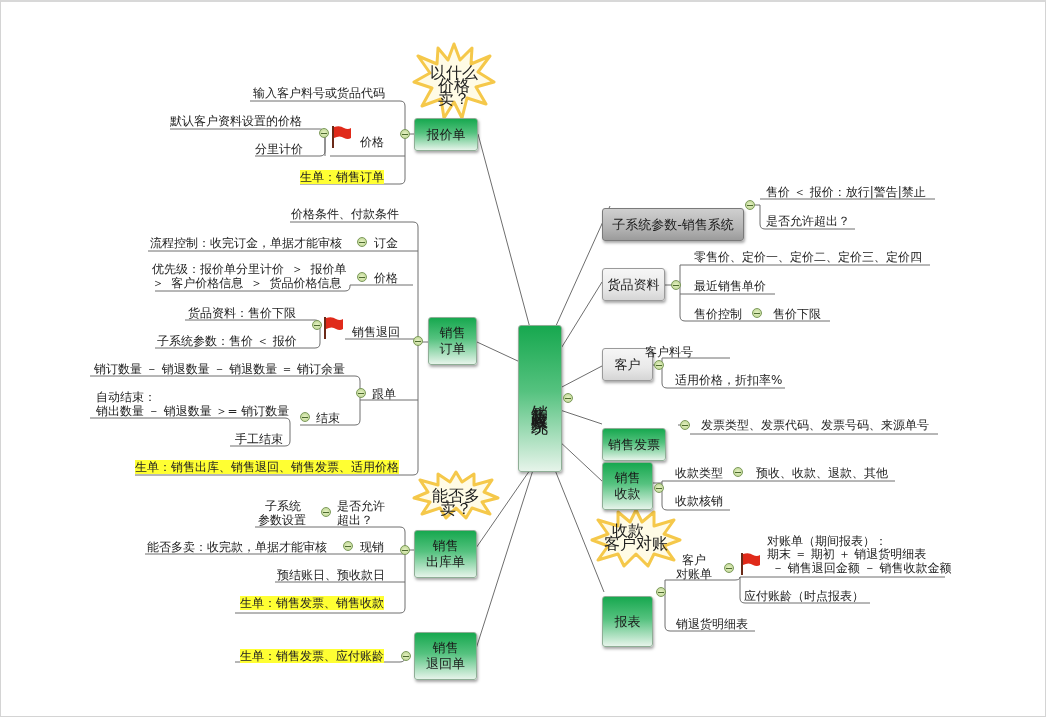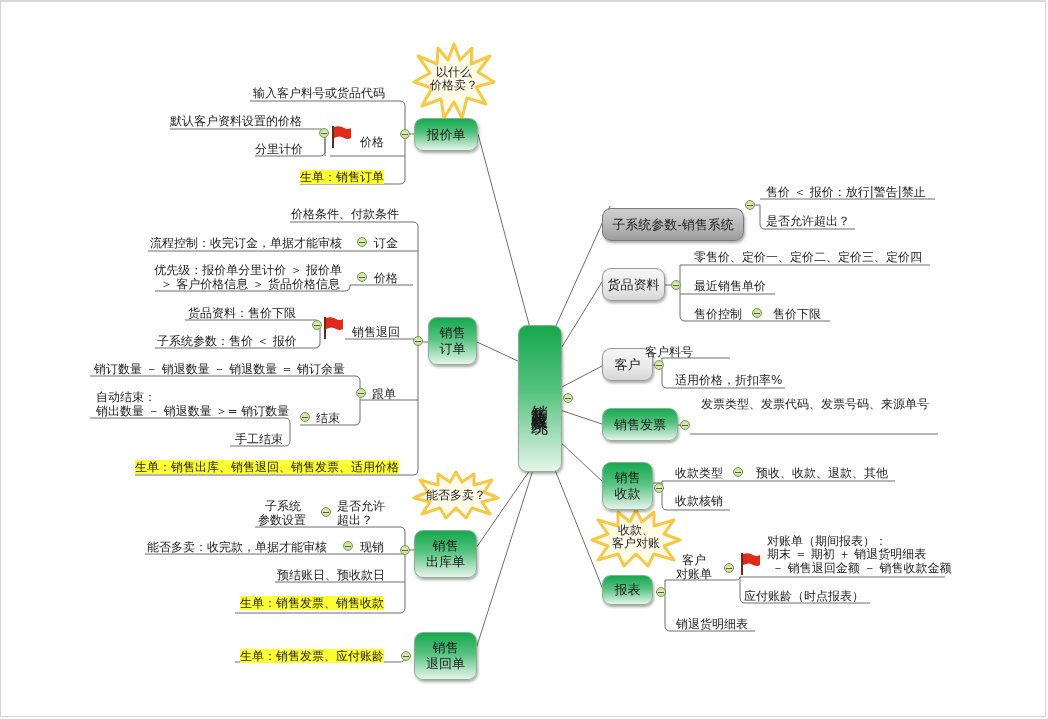--- a/index.html
+++ b/index.html
@@ -2,37 +2,37 @@
 <html><head>
 <meta charset="utf-8">
 <style>
   html, body { margin:0; padding:0; background:#fff; }
   body { width:1048px; height:719px; position:relative; overflow:hidden;
          font-family:"DejaVu Sans","Liberation Sans",sans-serif; font-size:12px; color:#222; }
   .frame { position:absolute; left:0; top:0; width:1046px; height:717px;
            border:1px solid #d4d4d4; border-top:2px solid #d8d8d8; box-sizing:border-box; }
   svg.links { position:absolute; left:0; top:0; width:1048px; height:719px; }
   .t { position:absolute; white-space:nowrap; font-size:12px; line-height:14px; }
-  .t.r { text-align:right; }
+  .t.r { text-align:right;font-family:Liberation Mono, monospace; }
   .hl { background:#ffff33; }
-  .node { position:absolute; box-sizing:border-box; border-radius:9px; display:flex;
+  .node { position:absolute; box-sizing:border-box; border-radius:3px; display:flex;
           align-items:center; justify-content:center; text-align:center;
           font-size:13px; line-height:16px; color:#1a1a1a;
           border:1px solid #8fae96; box-shadow:1px 2px 3px rgba(0,0,0,0.35); }
   .green { background:linear-gradient(#17a84f 0%, #55c27f 45%, #e6f4ea 100%); }
   .grey { background:linear-gradient(#f6f6f6 0%, #e9e9e9 60%, #d5d5d5 100%); border-color:#9a9a9a; }
   .dgrey { background:linear-gradient(#cfcfcf 0%, #b5b5b5 60%, #9b9b9b 100%); border-color:#7a7a7a;margin-top:20px; }
   .center { writing-mode:vertical-rl; text-orientation:upright; font-size:17px; letter-spacing:2px; }
   .tog { position:absolute; width:10px; height:10px; border-radius:50%; box-sizing:border-box;
          border:1px solid #7c9a5a; background:radial-gradient(#e8f3c6,#b6d08a);
          display:flex; align-items:center; justify-content:center; }
   .tog::after { content:""; width:6px; height:1px; background:#4d6a2f; }
   .flag { position:absolute; width:22px; height:24px; }
   .burst { position:absolute; }
-  .burst-text { position:absolute; text-align:center; font-size:12px; line-height:13px; font-weight:normal; }
+  .burst-text { position:absolute; text-align:center; font-size:16px; line-height:13px; font-weight:normal; }
 </style>
 </head>
 <body>
 
 <div class="frame"></div>
 
 <svg class="links" viewBox="0 0 1048 719">
   <g fill="none" stroke="#6e6e6e" stroke-width="1">
 
     <path d="M530 328 L478 134"></path>
@@ -206,37 +206,37 @@
 <div class="tog" style="left:752px;top:308px"></div>
 <div class="t" style="left:773px;top:307px">售价下限</div>
 
 <div class="node grey" style="left:602px;top:348px;width:51px;height:33px">
   <span>客户</span>
 </div>
 <div class="tog" style="left:654px;top:360px"></div>
 <div class="t" style="left:645px;top:345px">客户料号</div>
 <div class="t" style="left:675px;top:373px">适用价格，折扣率%</div>
 
-<div class="node green" style="left:602px;top:408px;width:76px;height:33px">
+<div class="node green" style="left:602px;top:428px;width:64px;height:33px">
   <span>销售发票</span>
 </div>
 <div class="tog" style="left:680px;top:420px"></div>
-<div class="t" style="left:701px;top:397px">发票类型、发票代码、发票号码、来源单号</div>
+<div class="t" style="left:701px;top:418px">发票类型、发票代码、发票号码、来源单号</div>
 
 <div class="node green" style="left:602px;top:462px;width:51px;height:48px;white-space:pre-line">
   <span>销售
 收款</span>
 </div>
 <div class="tog" style="left:654px;top:483px"></div>
 <div class="t" style="left:675px;top:466px">收款类型</div>
 <div class="tog" style="left:733px;top:467px"></div>
 <div class="t" style="left:756px;top:466px">预收、收款、退款、其他</div>
 <div class="t" style="left:675px;top:494px">收款核销</div>
 
-<div class="node green" style="left:602px;top:575px;width:51px;height:30px">
+<div class="node green" style="left:602px;top:596px;width:51px;height:51px">
   <span>报表</span>
 </div>
 <div class="tog" style="left:656px;top:587px"></div>
 <div class="t" style="left:682px;top:553px">客户</div>
 <div class="t" style="left:676px;top:567px">对账单</div>
 <div class="tog" style="left:724px;top:563px"></div>
 <svg class="flag" style="left:739px;top:552px" viewBox="0 0 22 24">
   <rect x="2" y="1" width="2" height="22" fill="#6b2a18"></rect>
   <path d="M4 2 Q10 0 14 3 Q18 5 21 3 L21 13 Q18 15 14 13 Q10 10 4 13 Z" fill="#e02a1a"></path>
 </svg>

